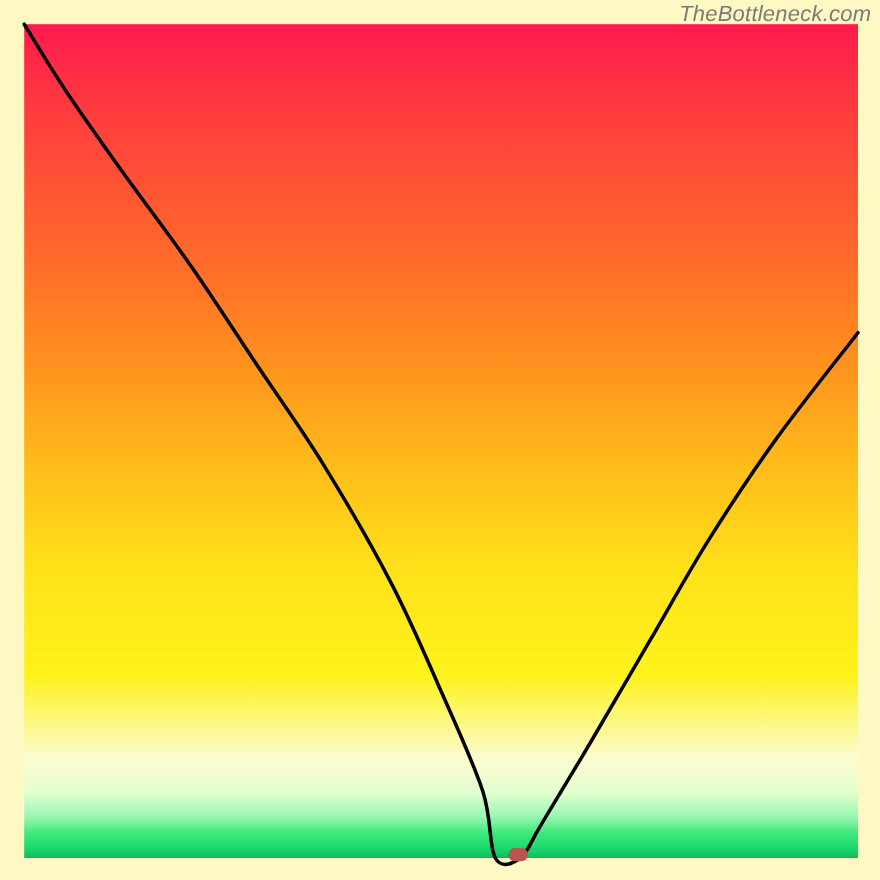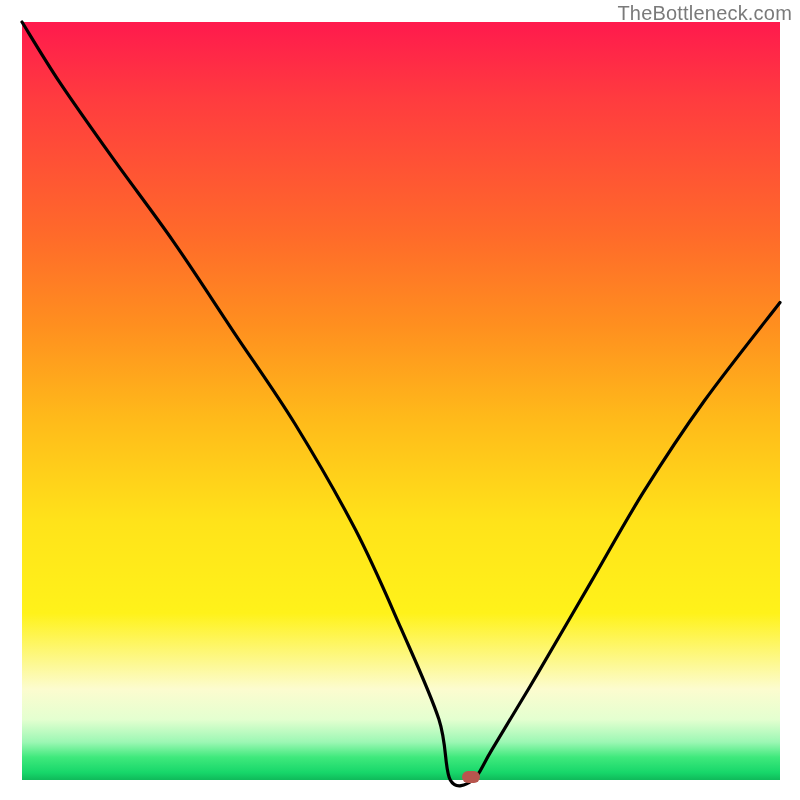--- a/index.html
+++ b/index.html
@@ -8,21 +8,22 @@
     width: 800px;
     height: 800px;
     background: #000;
     font-family: Arial, Helvetica, sans-serif;
     overflow: hidden;
   }
   .frame {
     position: relative;
     width: 800px;
     height: 800px;
-    background: #ffffff;
+    background: #fef9c3;
+    font-style: italic;
   }
   .plot-area {
     position: absolute;
     left: 22px;
     top: 22px;
     width: 758px;
     height: 758px;
     
     background: linear-gradient(
       to bottom,

